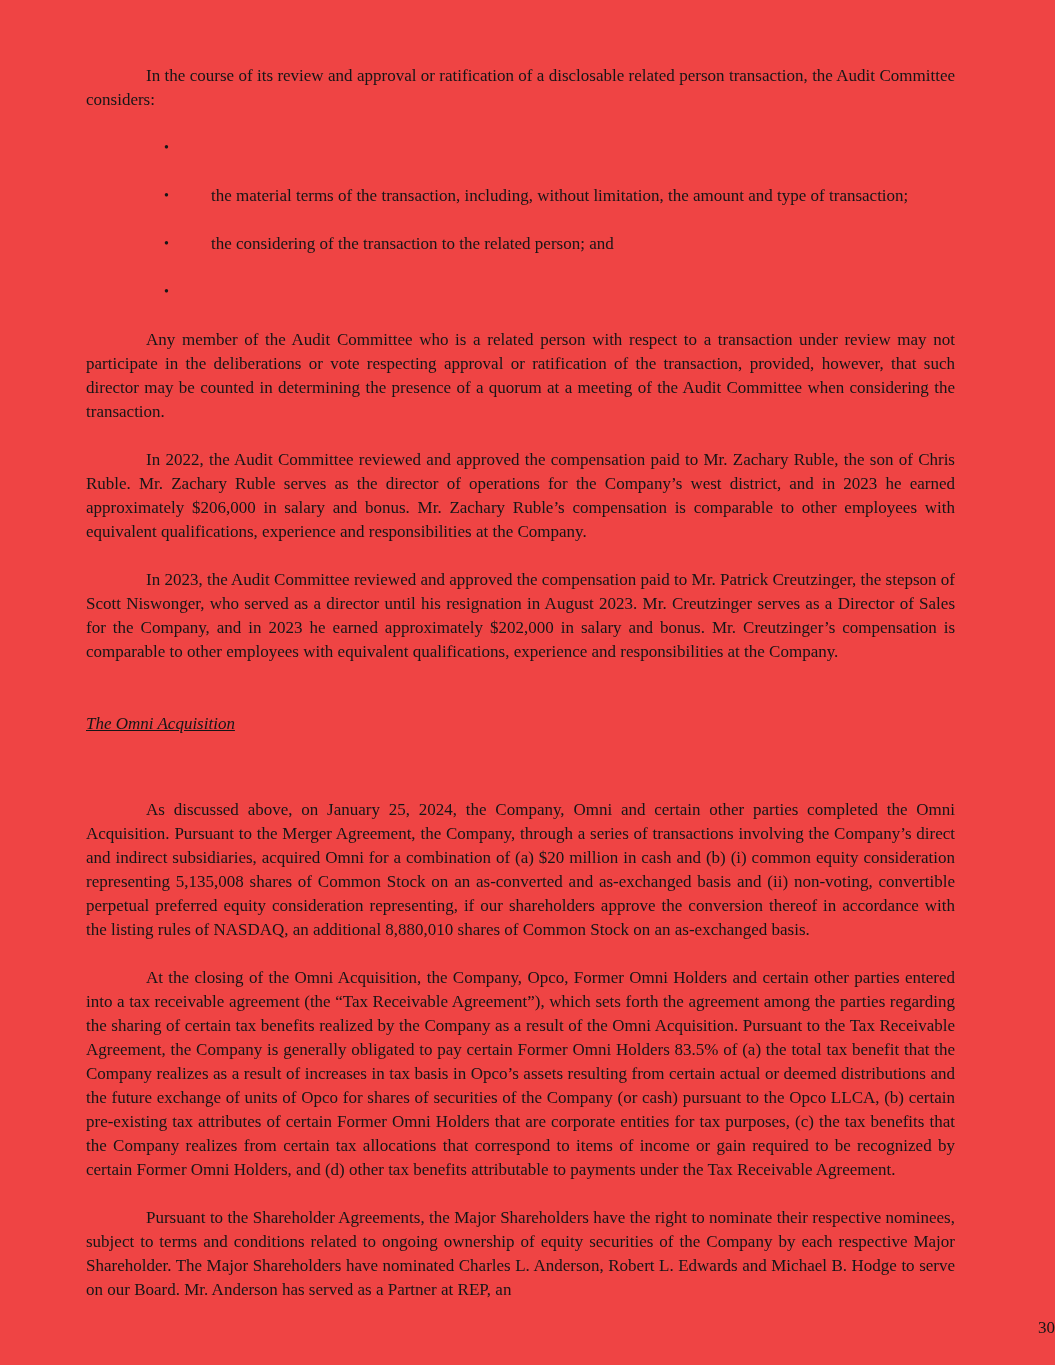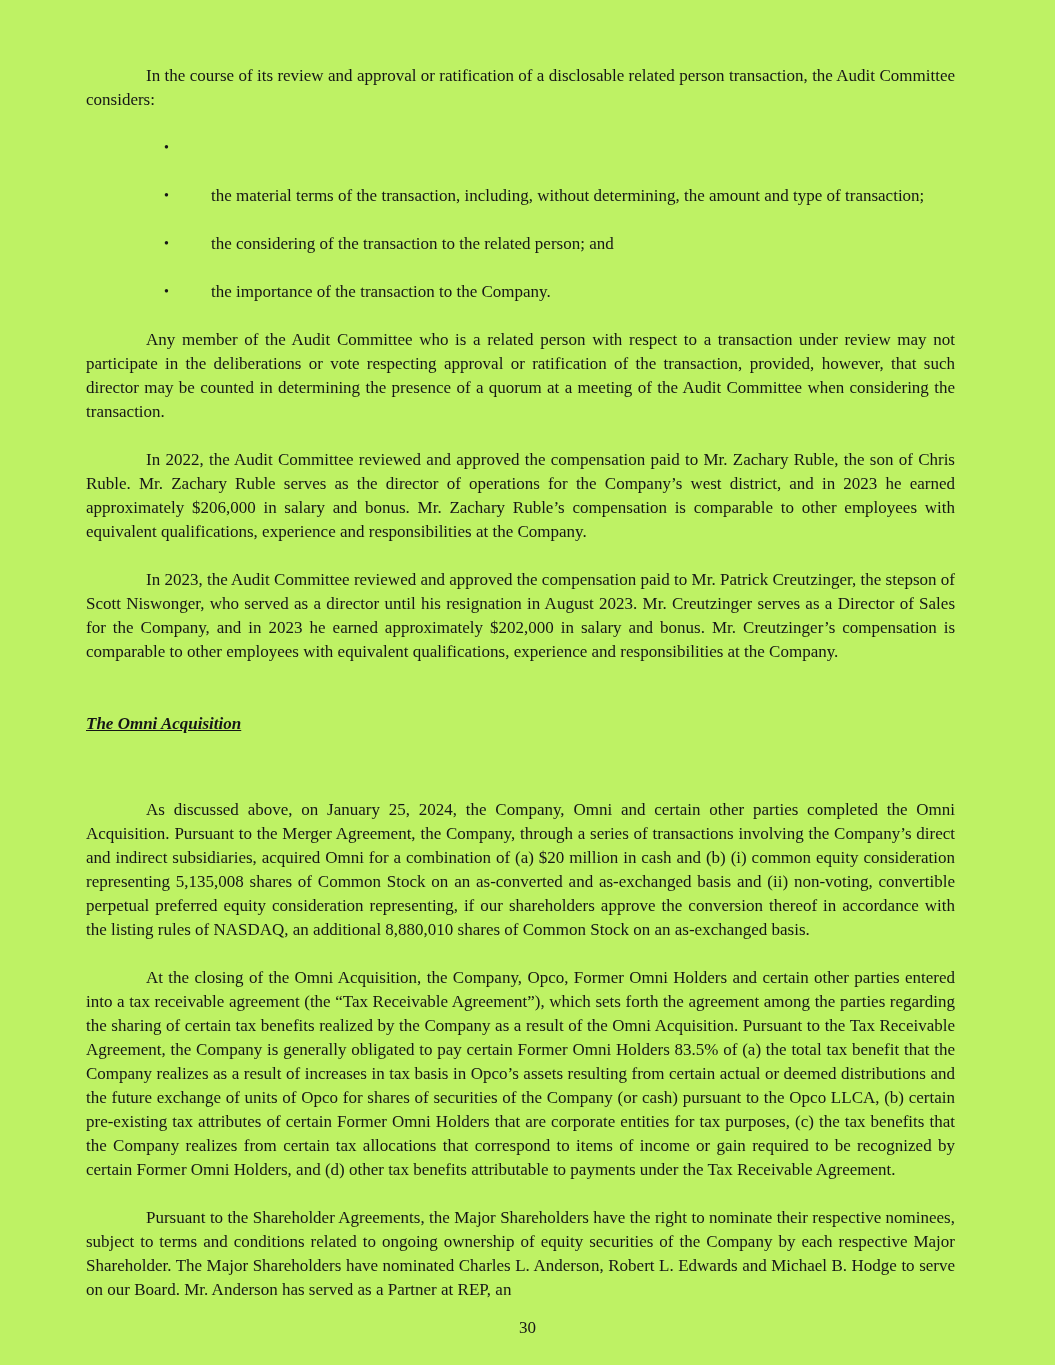--- a/index.html
+++ b/index.html
@@ -4,21 +4,21 @@
 <style>
   html, body {
     margin: 0;
     padding: 0;
     background: #ffffff;
   }
   .page {
     position: relative;
     width: 1055px;
     height: 1365px;
-    background: #bef264;
+    background: #ef4444;
     box-sizing: border-box;
     padding: 64px 100px 0 86px;
     font-family: "Liberation Serif", "DejaVu Serif", serif;
     font-size: 17px;
     line-height: 24px;
     color: #161616;
     overflow: hidden;
   }
   .para {
     margin: 24px 0;
@@ -40,57 +40,56 @@
     margin-left: 78px;
     font-size: 14px;
     line-height: 24px;
   }
   .bullet-text {
     flex: 1;
     text-align: justify;
   }
   .section-heading {
     font-style: italic;
-    font-weight: bold;
+    font-weight: normal;
     font-size: 17px;
     text-decoration: underline;
     margin: 48px 0 62px 0;
     line-height: 24px;
   }
   .page-number {
     position: absolute;
     left: 0;
     right: 0;
     top: 1316px;
-    text-align: center;
+    text-align: right;
     font-size: 17px;
   }
 </style>
 </head>
 <body>
 
 <div class="page">
 
   <p class="para first">In the course of its review and approval or ratification of a disclosable related person transaction, the Audit Committee considers:</p>
 
   <div class="bullet-list">
     <div class="bullet-item">
       <span class="bullet-glyph">•</span>
     </div>
     <div class="bullet-item">
       <span class="bullet-glyph">•</span>
-      <span class="bullet-text">the material terms of the transaction, including, without determining, the amount and type of transaction;</span>
+      <span class="bullet-text">the material terms of the transaction, including, without limitation, the amount and type of transaction;</span>
     </div>
     <div class="bullet-item">
       <span class="bullet-glyph">•</span>
       <span class="bullet-text">the considering of the transaction to the related person; and</span>
     </div>
     <div class="bullet-item">
       <span class="bullet-glyph">•</span>
-      <span class="bullet-text">the importance of the transaction to the Company.</span>
     </div>
   </div>
 
   <p class="para">Any member of the Audit Committee who is a related person with respect to a transaction under review may not participate in the deliberations or vote respecting approval or ratification of the transaction, provided, however, that such director may be counted in determining the presence of a quorum at a meeting of the Audit Committee when considering the transaction.</p>
 
   <p class="para">In 2022, the Audit Committee reviewed and approved the compensation paid to Mr. Zachary Ruble, the son of Chris Ruble. Mr. Zachary Ruble serves as the director of operations for the Company’s west district, and in 2023 he earned approximately $206,000 in salary and bonus. Mr. Zachary Ruble’s compensation is comparable to other employees with equivalent qualifications, experience and responsibilities at the Company.</p>
 
   <p class="para">In 2023, the Audit Committee reviewed and approved the compensation paid to Mr. Patrick Creutzinger, the stepson of Scott Niswonger, who served as a director until his resignation in August 2023. Mr. Creutzinger serves as a Director of Sales for the Company, and in 2023 he earned approximately $202,000 in salary and bonus. Mr. Creutzinger’s compensation is comparable to other employees with equivalent qualifications, experience and responsibilities at the Company.</p>
 
   <h2 class="section-heading">The Omni Acquisition</h2>

